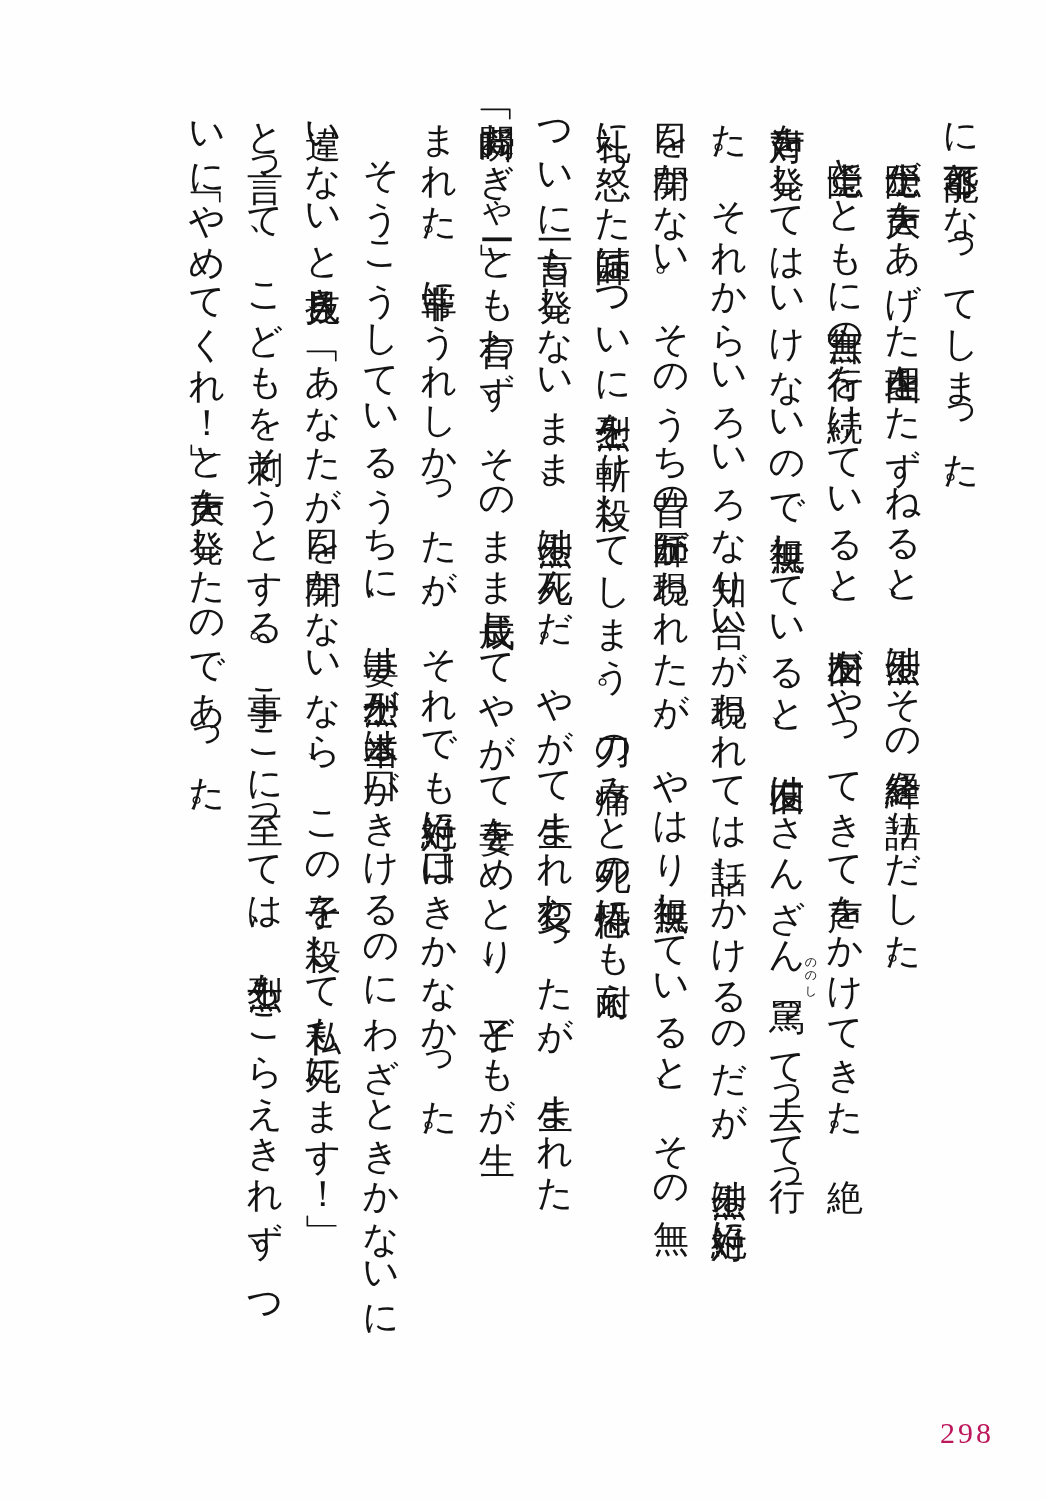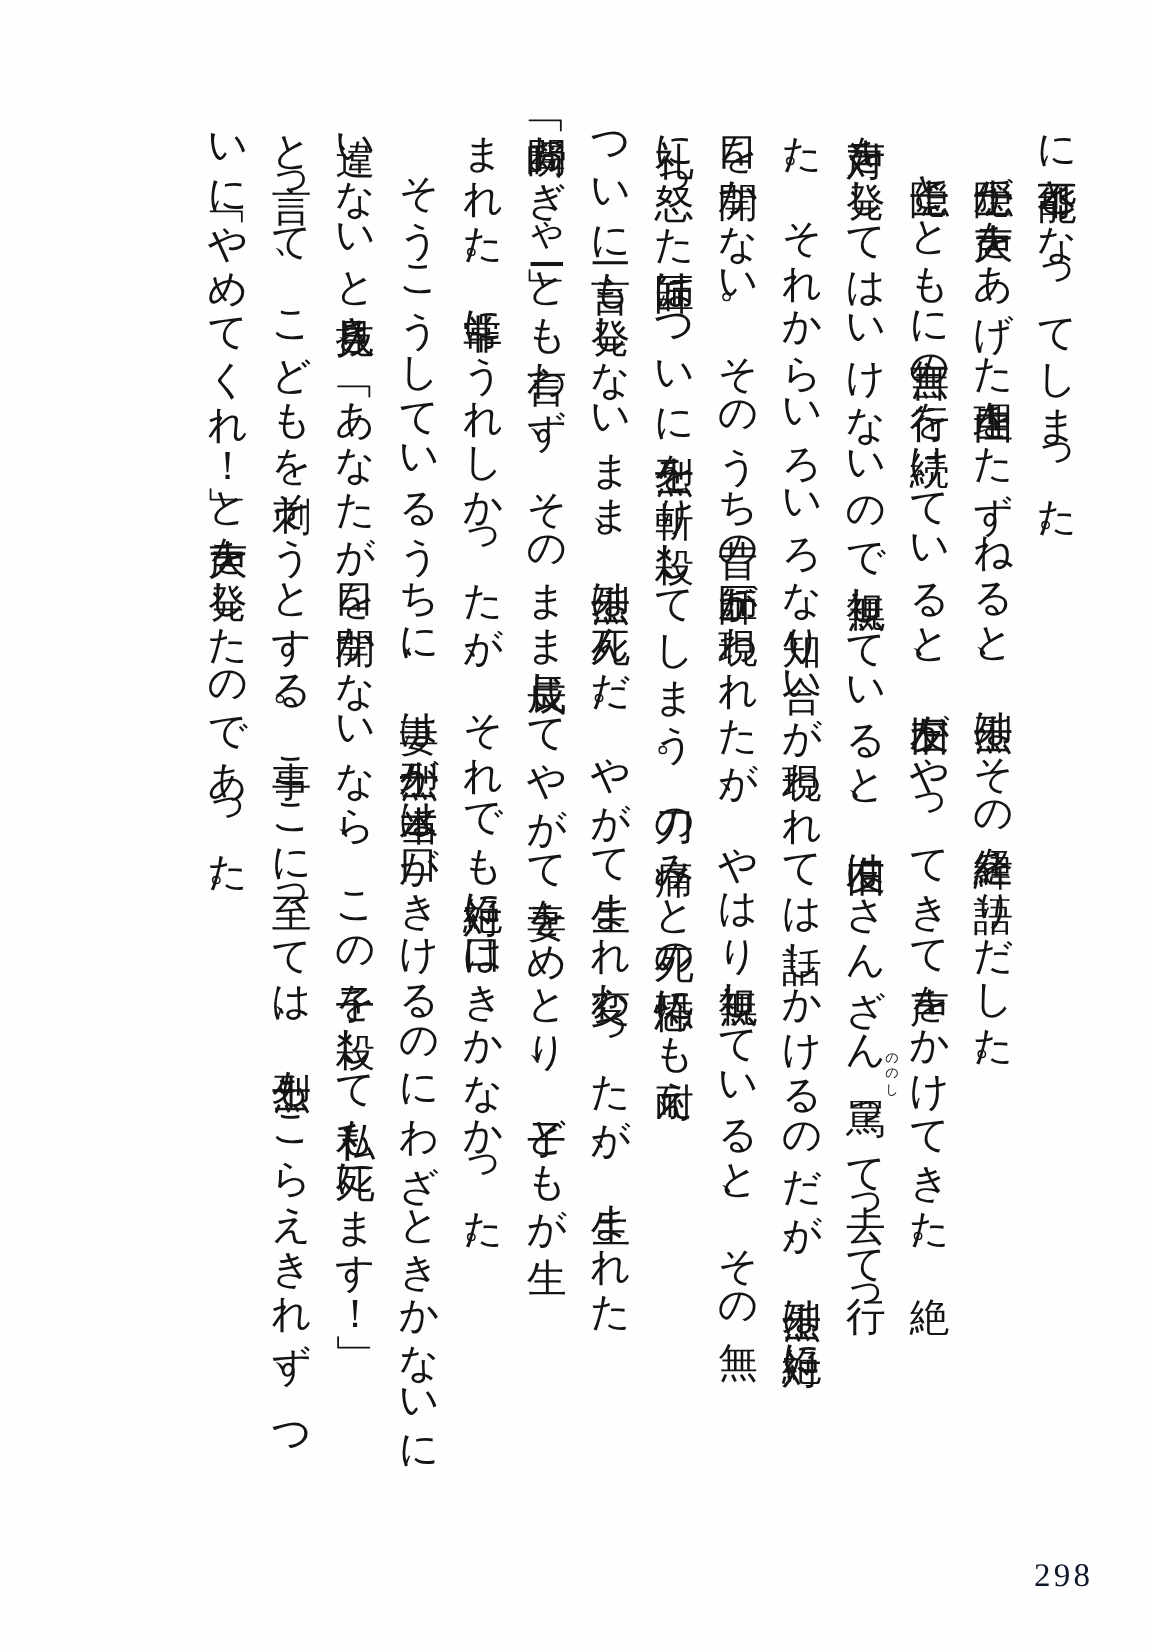--- a/index.html
+++ b/index.html
@@ -40,21 +40,21 @@
     font-size: 12px;
     letter-spacing: 0;
     color: #141414;
   }
   .page-number {
     position: absolute;
     left: 940px;
     top: 1416px;
     font-size: 30px;
     letter-spacing: 3px;
-    color: #0f172a;
+    color: #be185d;
   }
 </style>
 </head>
 <body>
 
 <div class="page">
   <div class="text-block">
       <p class="para">に不可能となってしまった。</p>
       <p class="para indent">隠士が大声をあげた理由をたずねると、烈士はその経緯を語りだした。</p>
       <p class="para indent"><span>隠士とともに無言の行を続けていると、旧友がやってきて声をかけてきた。絶

